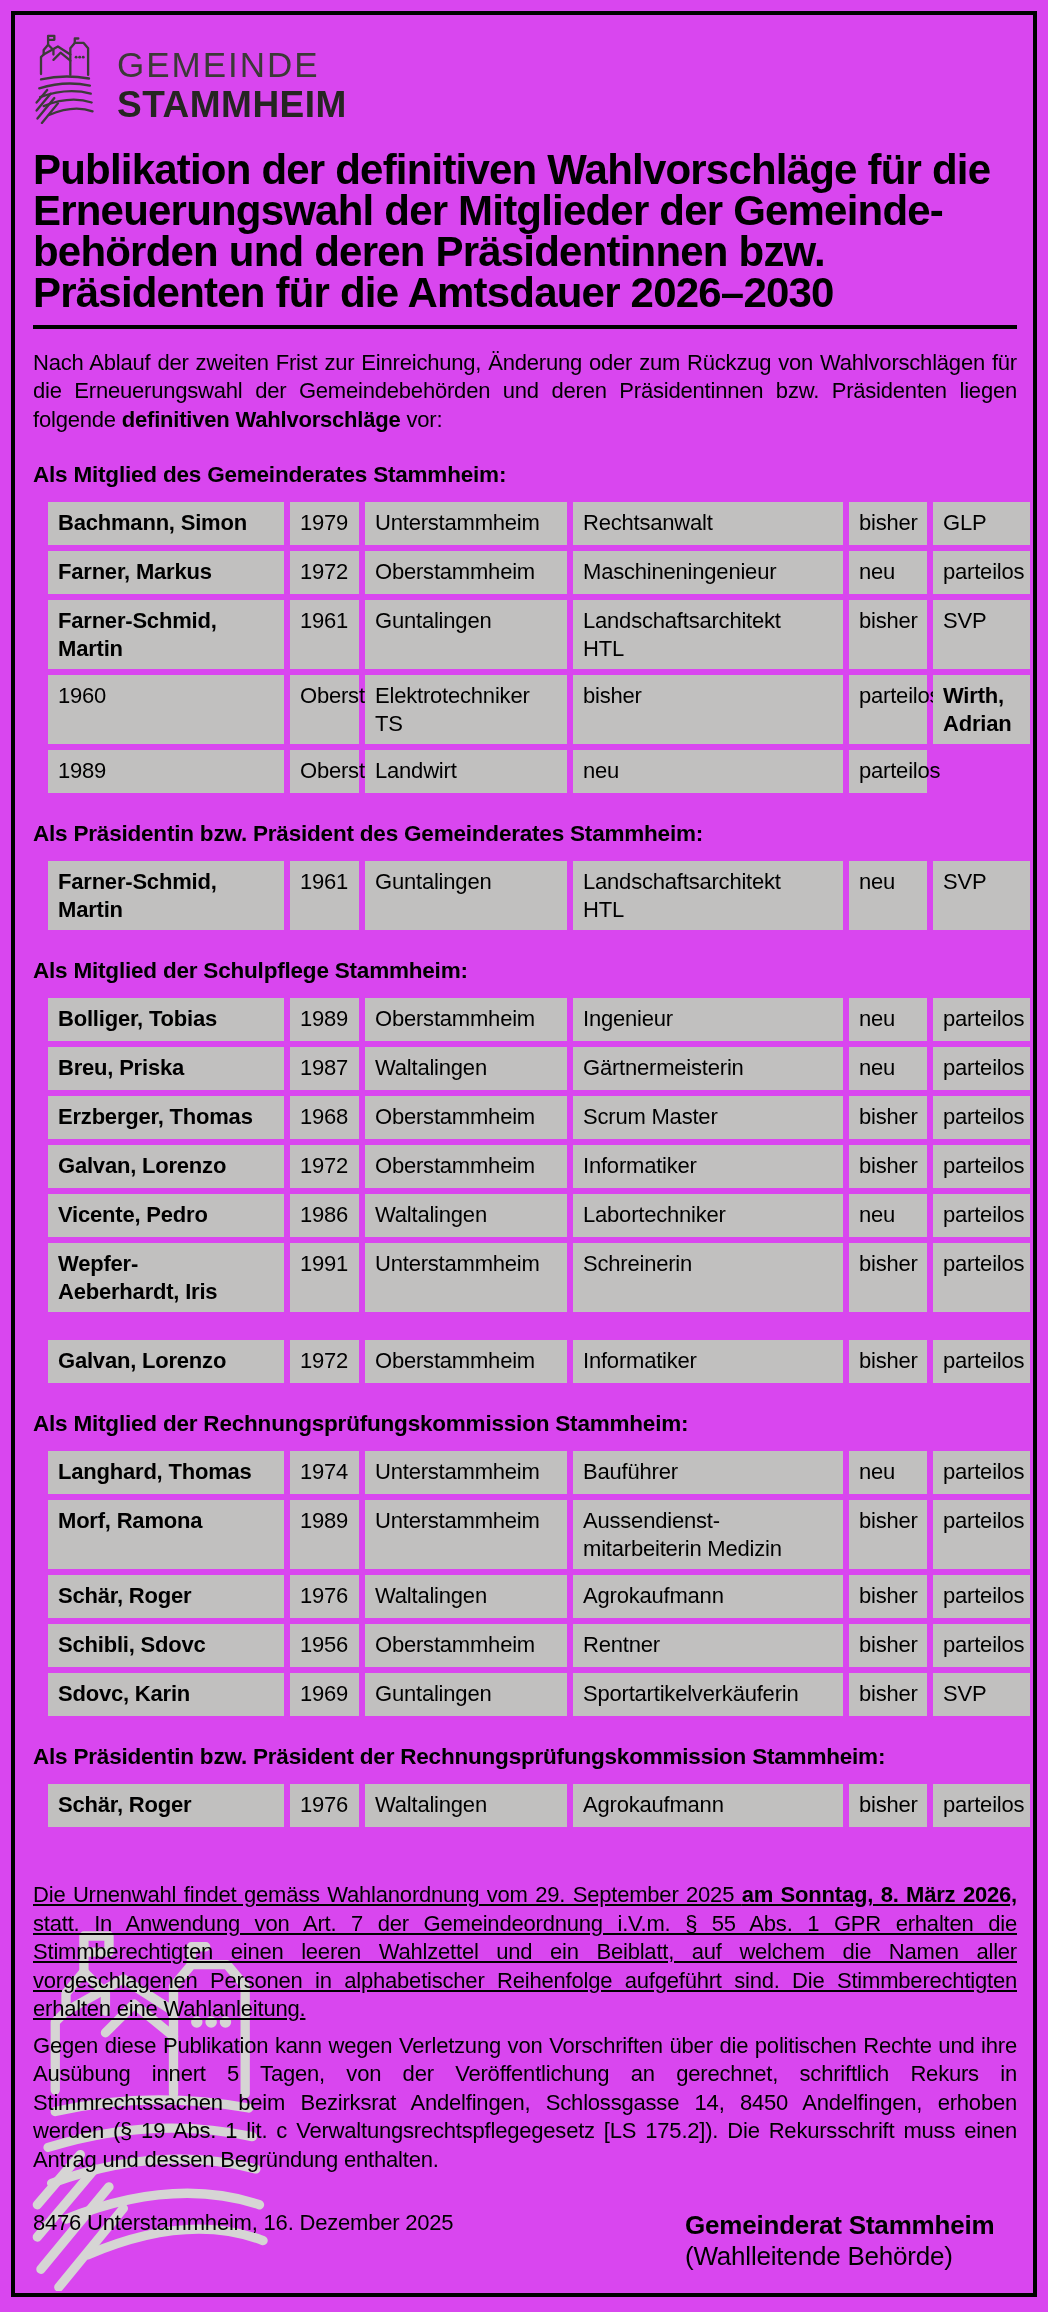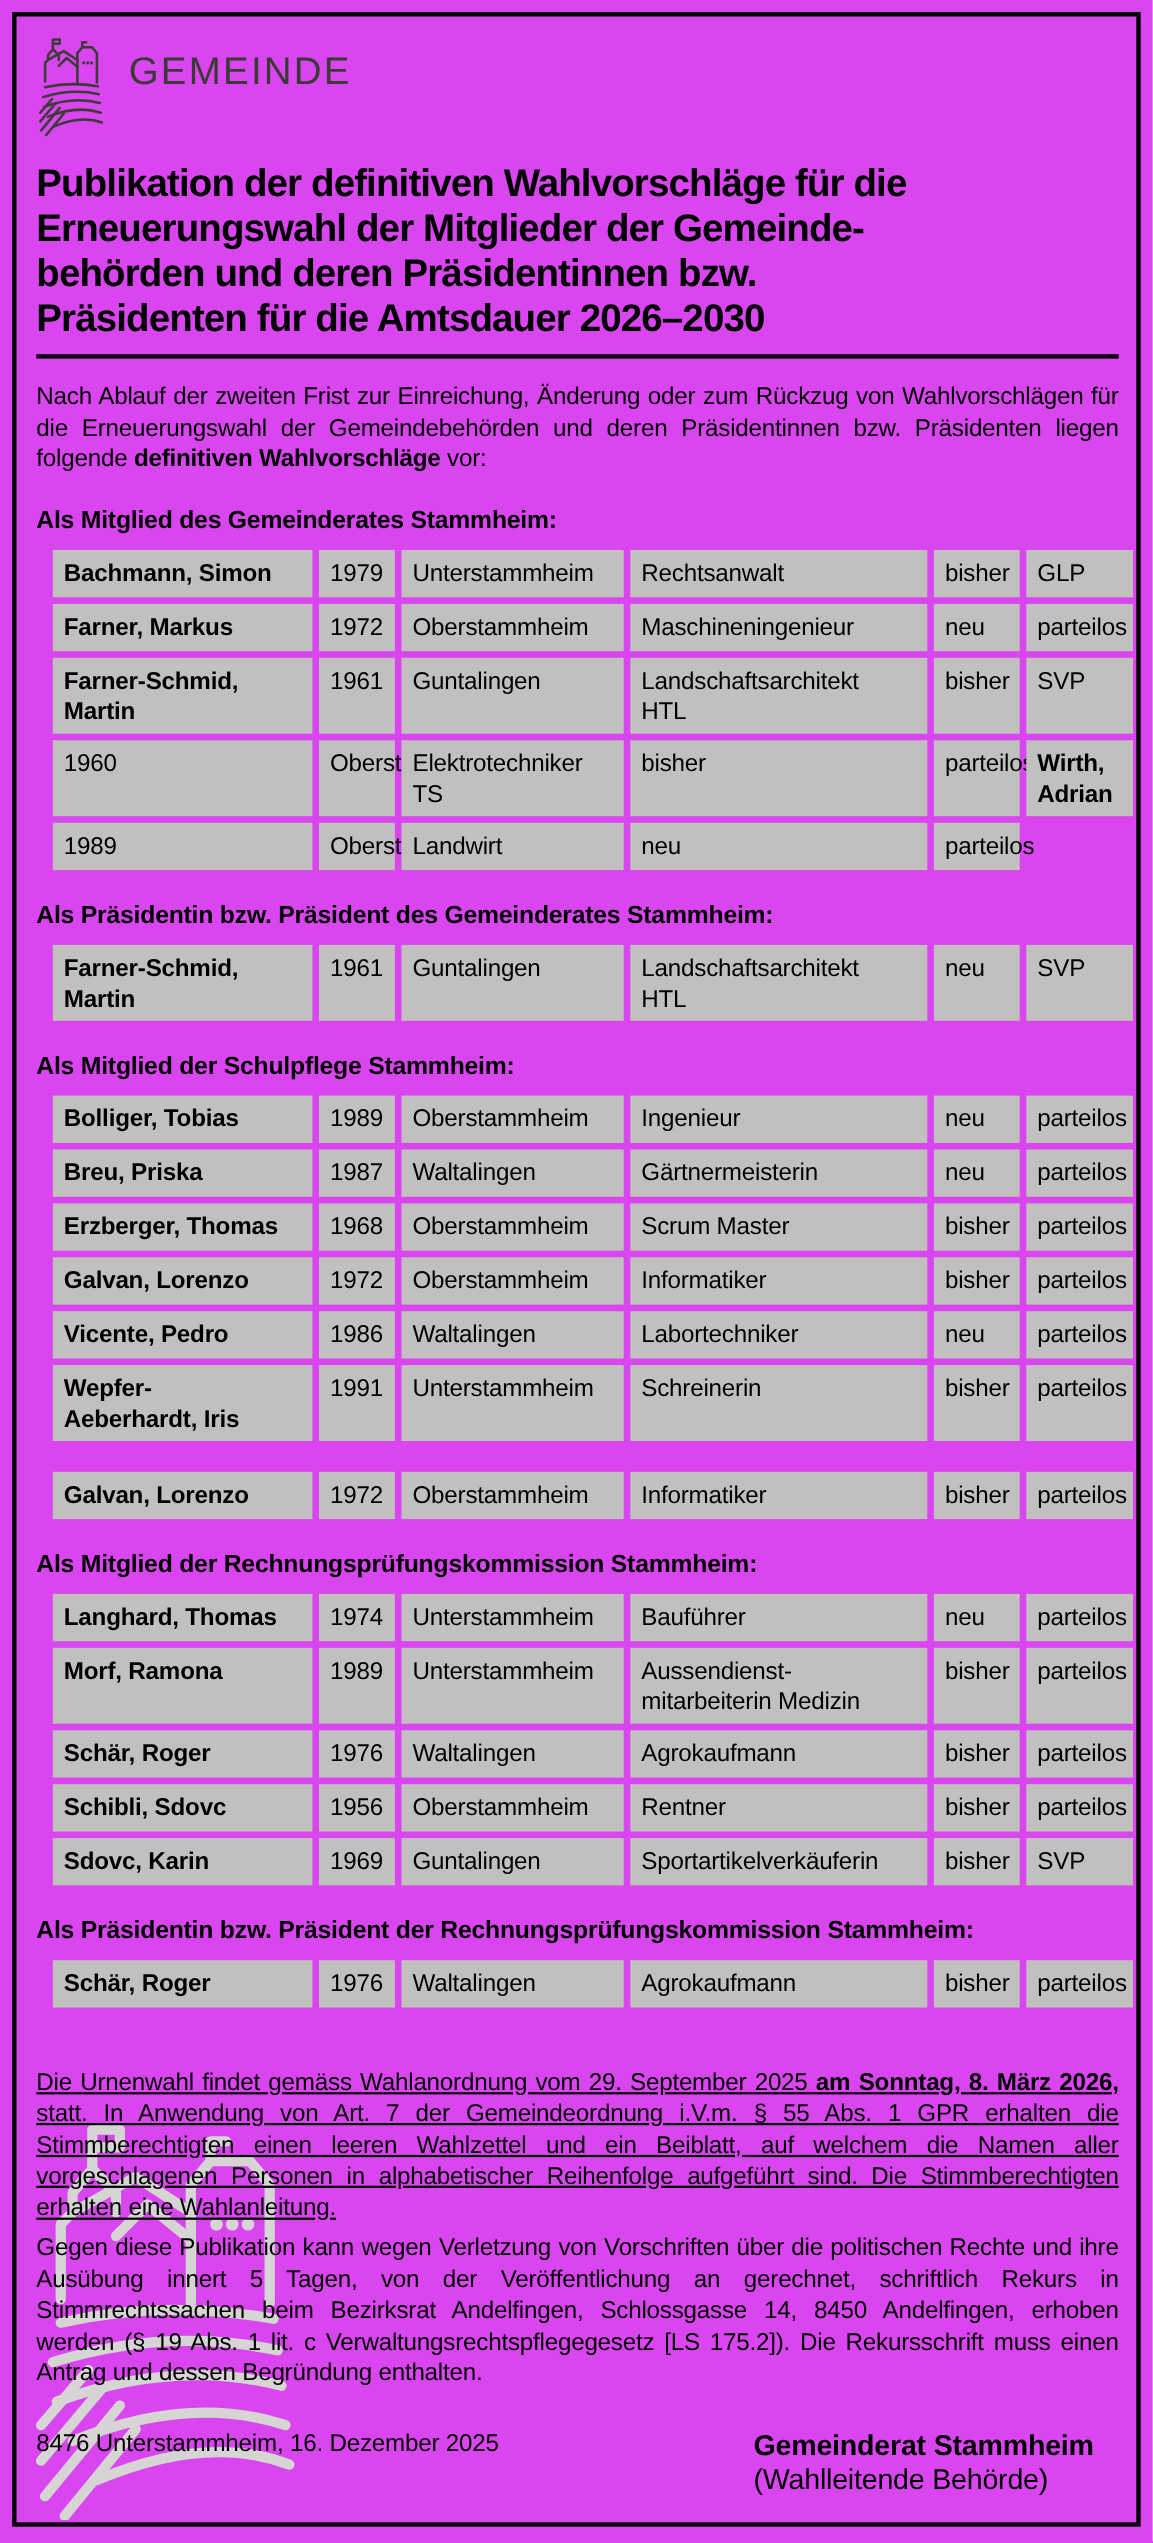--- a/index.html
+++ b/index.html
@@ -15,21 +15,21 @@
   .content { position:relative; z-index:1; }
 
   
   .logo-row { display:flex; align-items:flex-start; gap:20px; margin:2px 0 22px 0; }
   .logo-icon svg { display:block; }
   .org-name { padding-top:12px; }
   .org-line1 { font-size:35px; font-weight:400; letter-spacing:2px; color:#3b3a37; line-height:1.12; }
   .org-line2 { font-size:37px; font-weight:700; letter-spacing:0.5px; color:#262522; line-height:1.15; }
 
   
-  .title { font-weight:700; font-size:35px; line-height:41px; letter-spacing:-0.8px; margin:6px 0 12px 0; }
+  .title { font-weight:700; font-size:42px; line-height:41px; letter-spacing:-0.8px; margin:6px 0 12px 0; }
   .sep { border:none; border-top:4px solid #000; margin:8px 0 20px 0; }
 
   
   p.body-text { font-size:22px; line-height:28.5px; text-align:justify; letter-spacing:-0.2px; }
   .intro { margin-bottom:4px; }
   .legal1 { margin-top:54px;text-decoration:underline; }
   .legal2 { margin-top:8px; }
 
   
   .sec { margin-top:28px; }
@@ -108,20 +108,21 @@
     <div class="content">
 
       <div class="logo-row">
         <span class="logo-icon">
           <svg width="64" height="91" style="color:#3c3b38">
               <use href="#stammheim-logo"></use>
             </svg>
         </span>
         <span class="org-name">
           <div class="org-line1">GEMEINDE</div>
+          <div class="org-line2">STAMMHEIM</div>
         </span>
       </div>
 
       <h1 class="title">
         <div>Publikation der definitiven Wahlvorschläge für die</div>
         <div>Erneuerungswahl der Mitglieder der Gemeinde-</div>
         <div>behörden und deren Präsidentinnen bzw.</div>
         <div>Präsidenten für die Amtsdauer 2026–2030</div>
       </h1>
 

